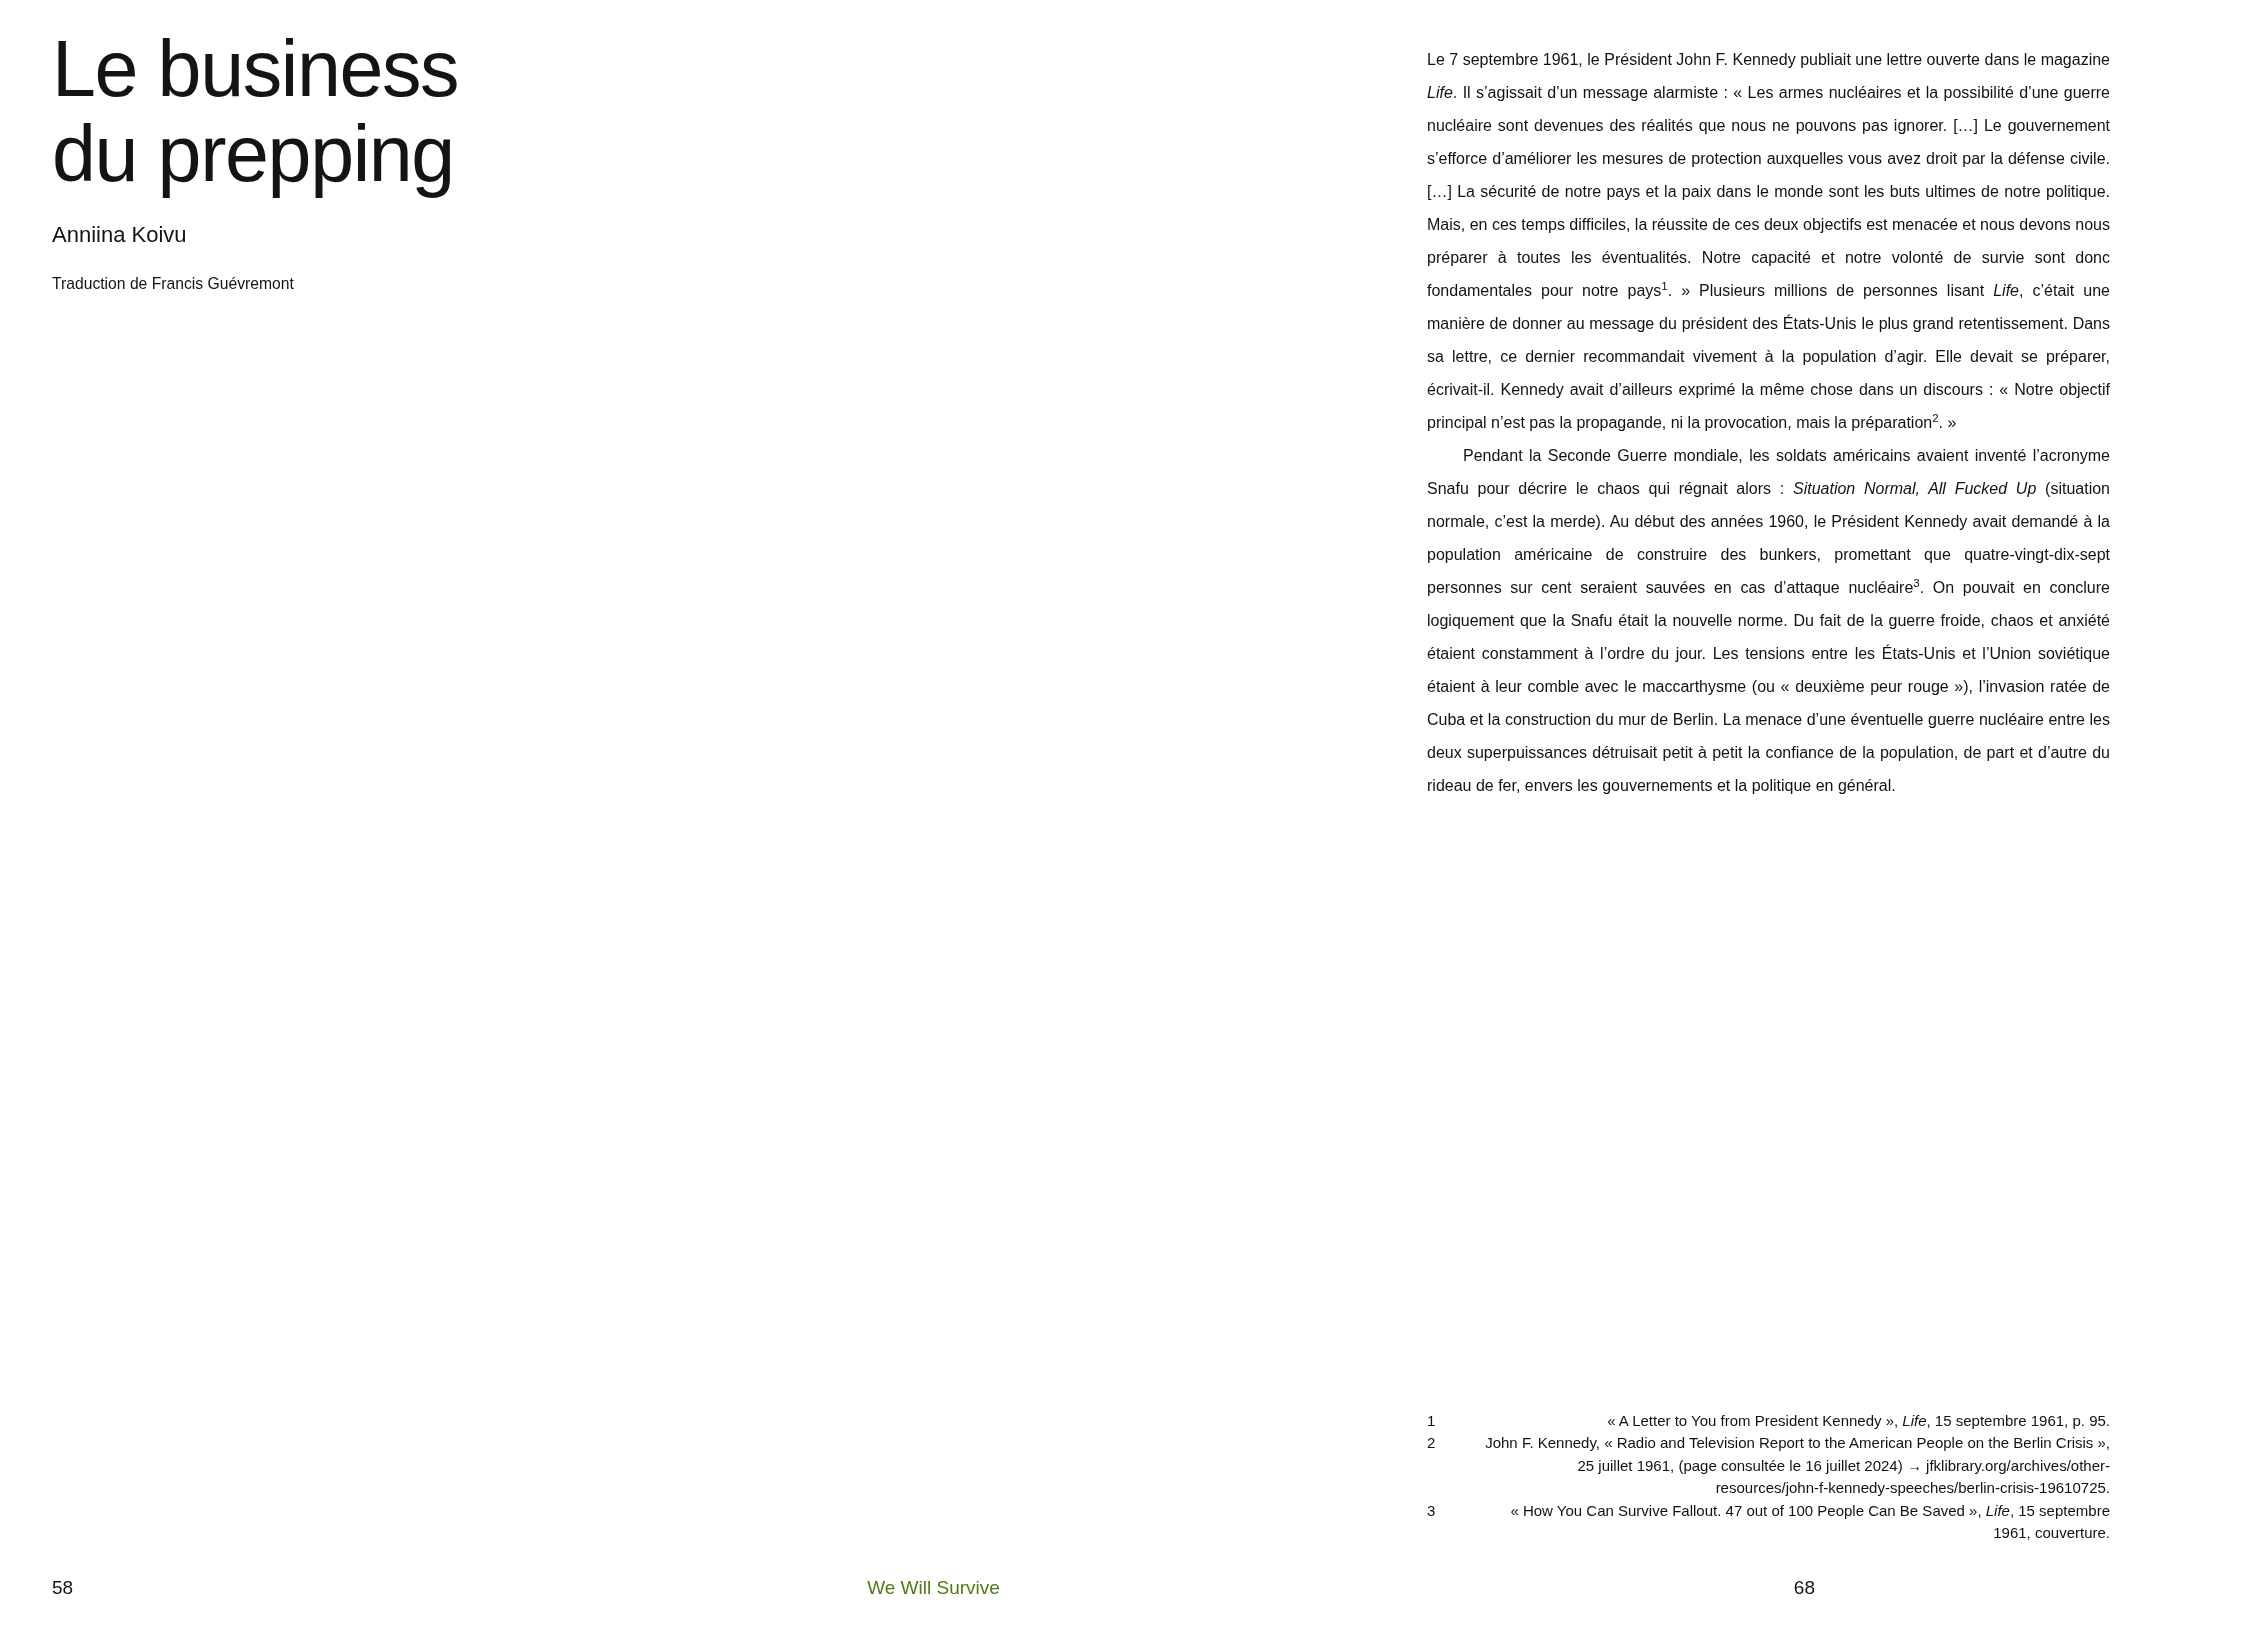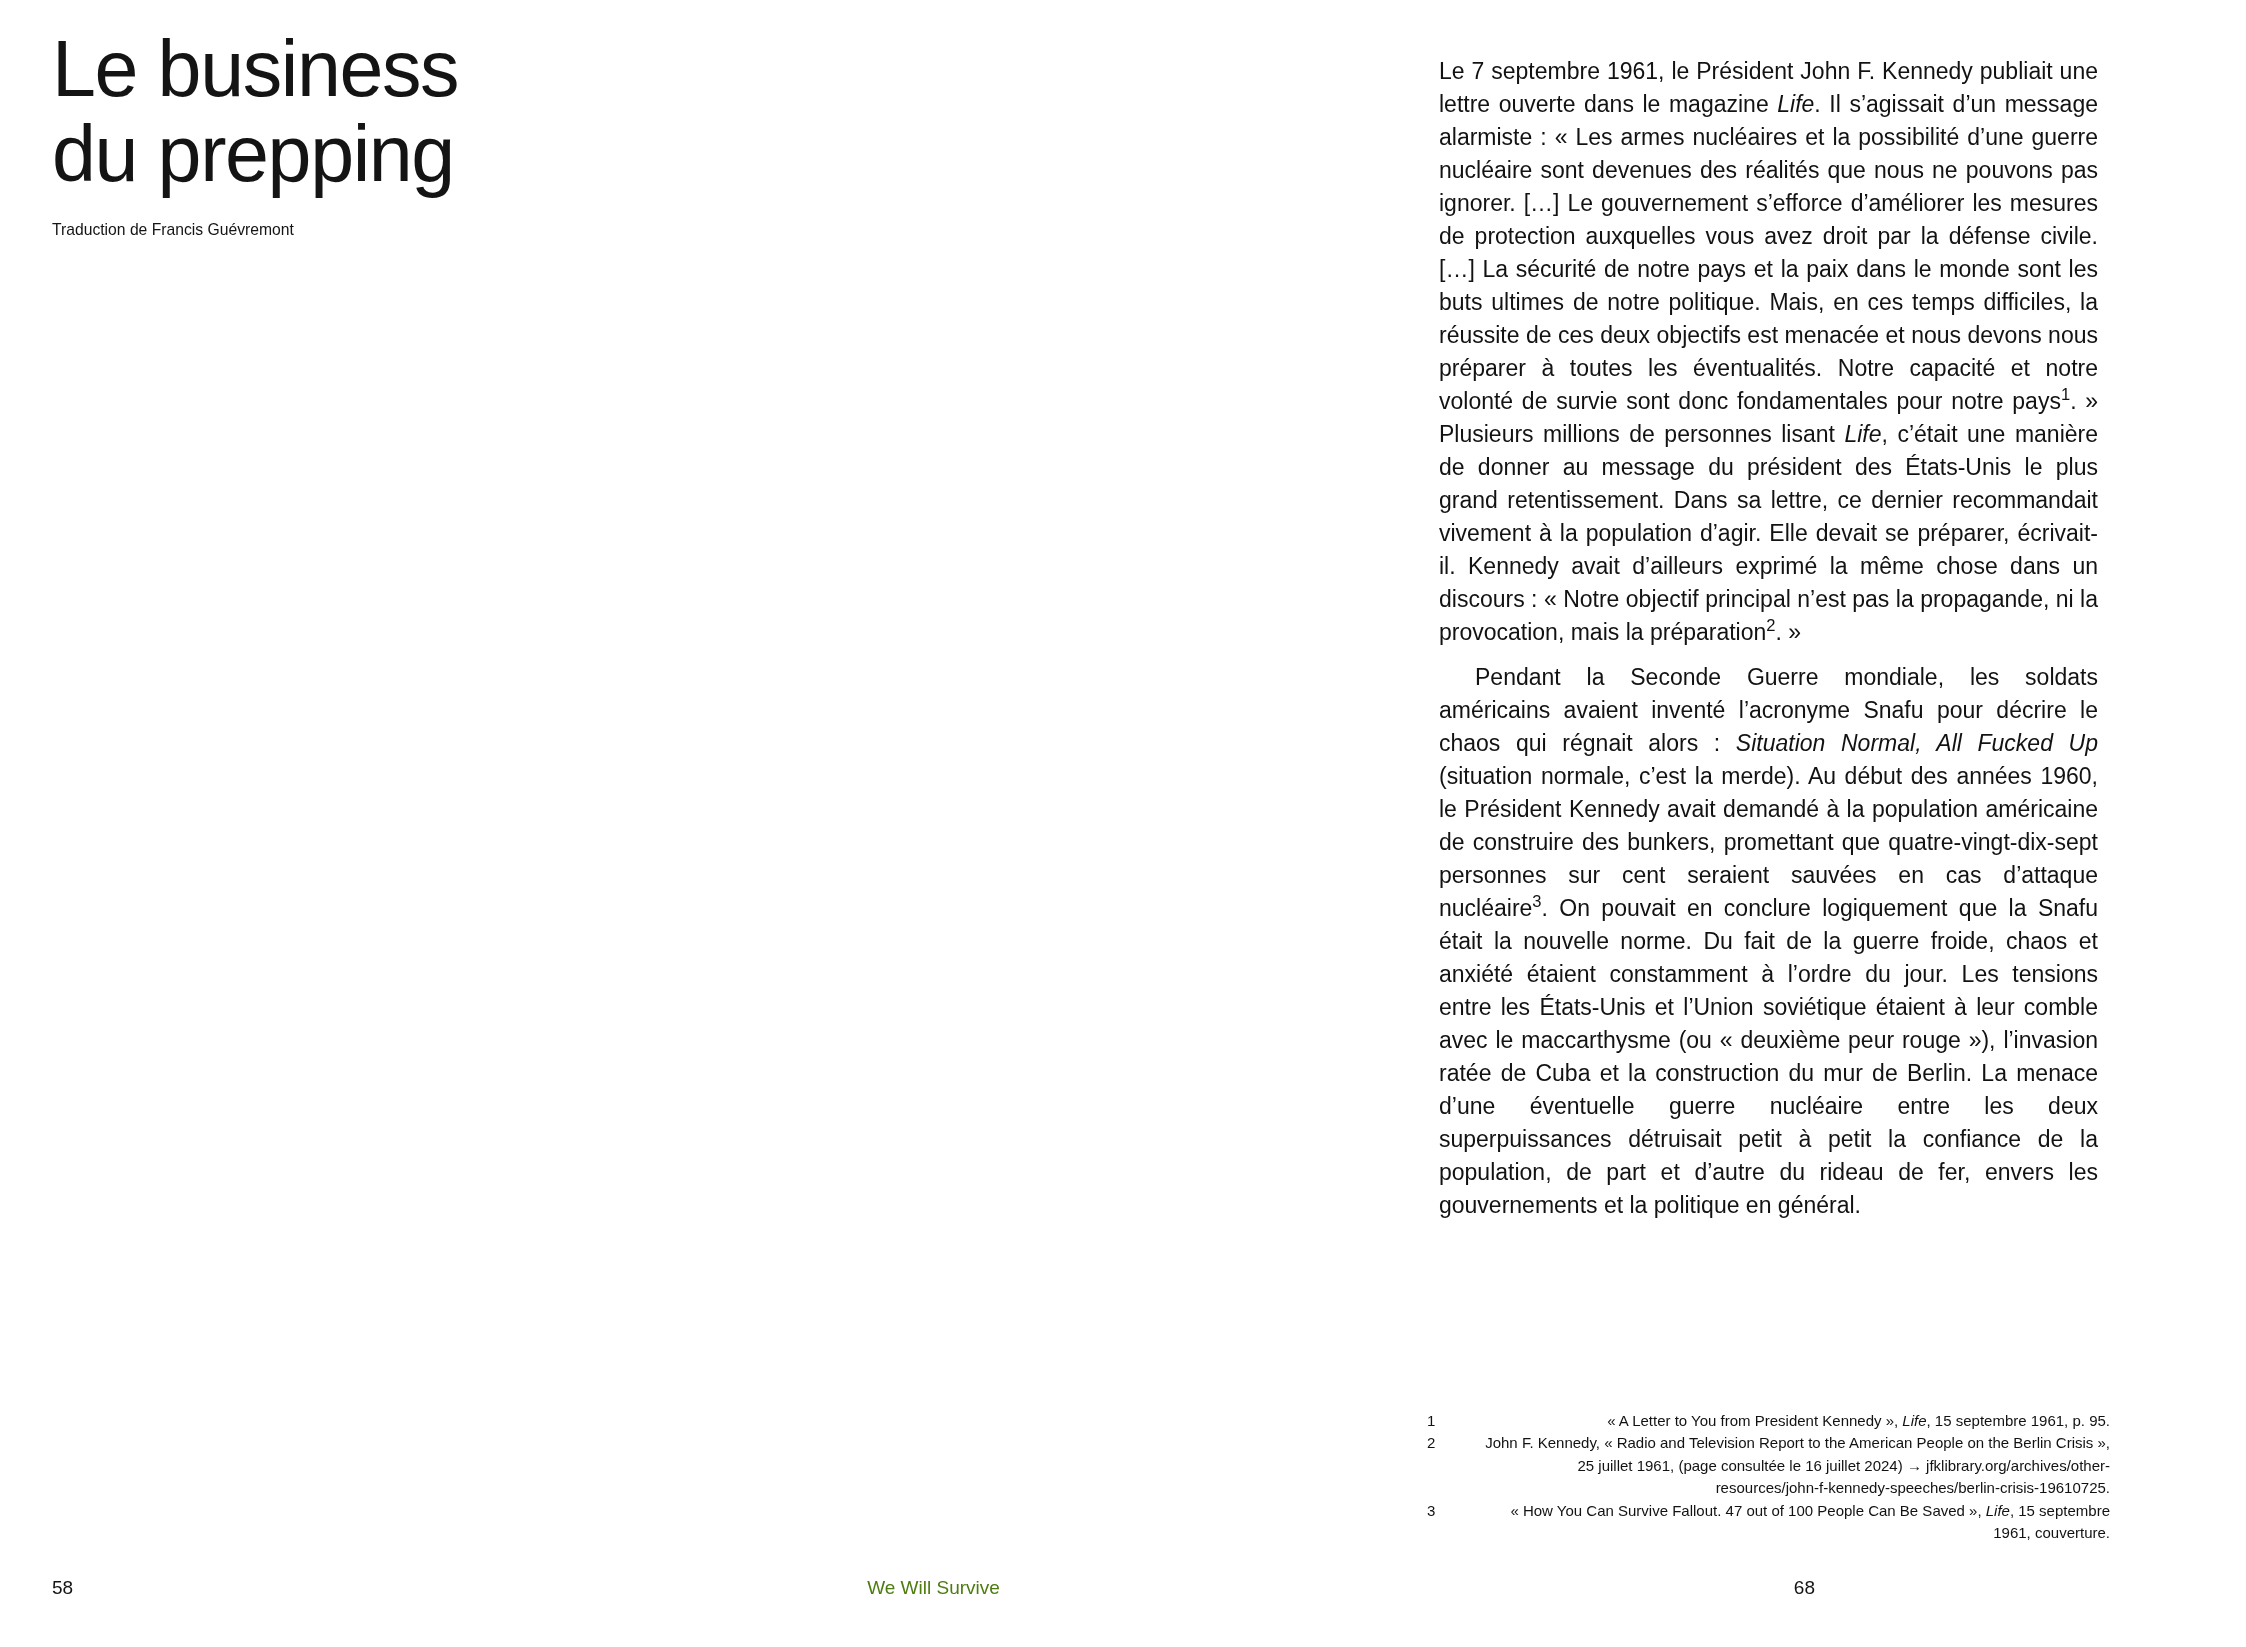--- a/index.html
+++ b/index.html
@@ -62,22 +62,22 @@
     left: 1123px; top: 0;
     width: 1123px; height: 1647px;
   }
   .body-col {
     position: absolute;
     left: 304px;
     top: 43px;
     width: 683px;
   }
   .body-col p {
-    margin: 12px;
-    font-size: 23px;
+    margin: 0;
+    font-size: 16px;
     line-height: 33px;
     text-align: justify;
     text-justify: inter-word;
     color: #121212;
     hyphens: manual;
   }
   .body-col p + p {
     text-indent: 36px;
   }
   .body-col em { font-style: italic; }
@@ -145,20 +145,21 @@
 </style>
 </head>
 <body>
 
 <div class="spread">
 
   <div class="page-left">
     <div class="title-block">
       <h1 class="doc-title">Le business
 du prepping</h1>
+      <div class="byline">Anniina Koivu</div>
       <div class="translator">Traduction de Francis Guévremont</div>
     </div>
   </div>
 
   <div class="page-right">
     <div class="body-col" id="body-col">
         <p><span>Le 7 septembre 1961, le Président John F. Kennedy publiait une lettre ouverte dans le magazine </span><em>Life</em><span>. Il s’agissait d’un message alarmiste : « Les armes nucléaires et la possibilité d’une guerre nucléaire sont devenues des réalités que nous ne pouvons pas ignorer. […] Le gouvernement s’efforce d’améliorer les mesures de protection auxquelles vous avez droit par la défense civile. […] La sécurité de notre pays et la paix dans le monde sont les buts ultimes de notre politique. Mais, en ces temps difficiles, la réussite de ces deux objectifs est menacée et nous devons nous préparer à toutes les éventualités. Notre capacité et notre volonté de survie sont donc fondamentales pour notre pays</span><sup class="fn">1</sup><span>. » Plusieurs millions de personnes lisant </span><em>Life</em><span>, c’était une manière de donner au message du président des États-Unis le plus grand retentissement. Dans sa lettre, ce dernier recommandait vivement à la population d’agir. Elle devait se préparer, écrivait-il. Kennedy avait d’ailleurs exprimé la même chose dans un discours : « Notre objectif principal n’est pas la propagande, ni la provocation, mais la préparation</span><sup class="fn">2</sup><span>. »</span></p>
         <p><span>Pendant la Seconde Guerre mondiale, les soldats américains avaient inventé l’acronyme Snafu pour décrire le chaos qui régnait alors : </span><em>Situation Normal, All Fucked Up</em><span> (situation normale, c’est la merde). Au début des années 1960, le Président Kennedy avait demandé à la population américaine de construire des bunkers, promettant que quatre-vingt-dix-sept personnes sur cent seraient sauvées en cas d’attaque nucléaire</span><sup class="fn">3</sup><span>. On pouvait en conclure logiquement que la Snafu était la nouvelle norme. Du fait de la guerre froide, chaos et anxiété étaient constamment à l’ordre du jour. Les tensions entre les États-Unis et l’Union soviétique étaient à leur comble avec le maccarthysme (ou « deuxième peur rouge »), l’invasion ratée de Cuba et la construction du mur de Berlin. La menace d’une éventuelle guerre nucléaire entre les deux superpuissances détruisait petit à petit la confiance de la population, de part et d’autre du rideau de fer, envers les gouvernements et la politique en général.</span></p>
       </div>
     <div class="footnotes" id="footnotes">

